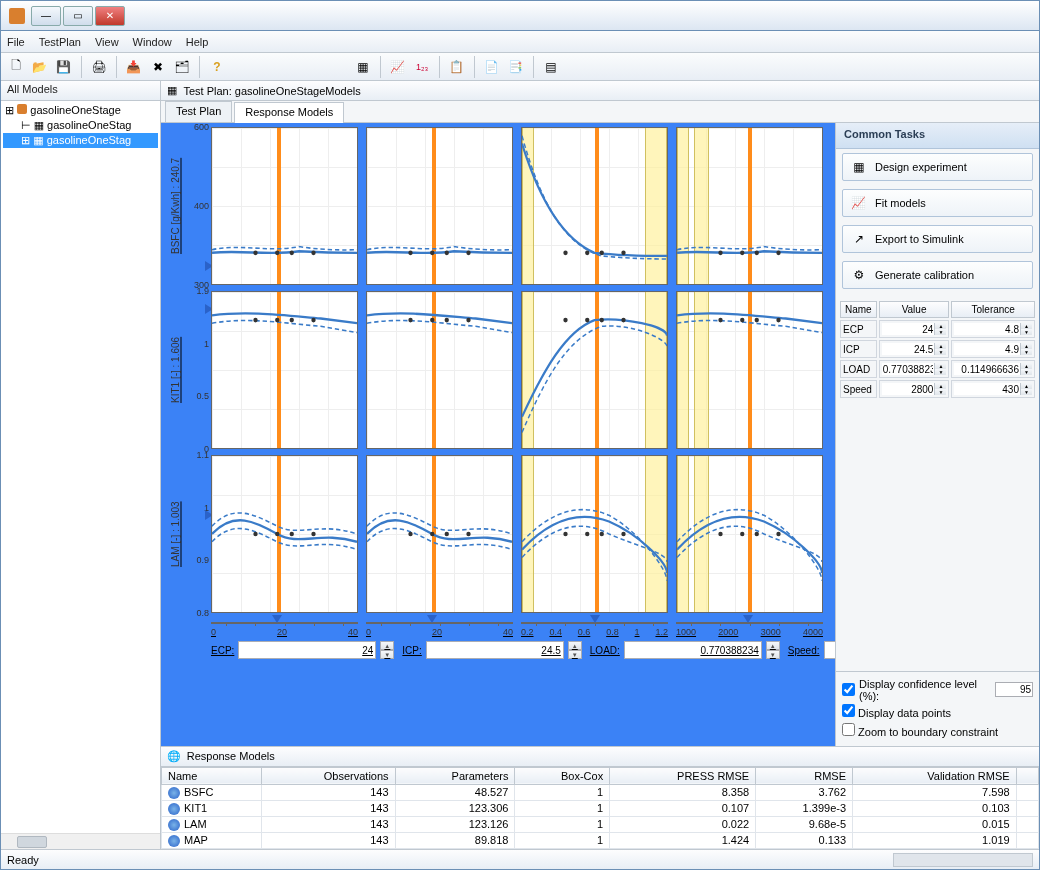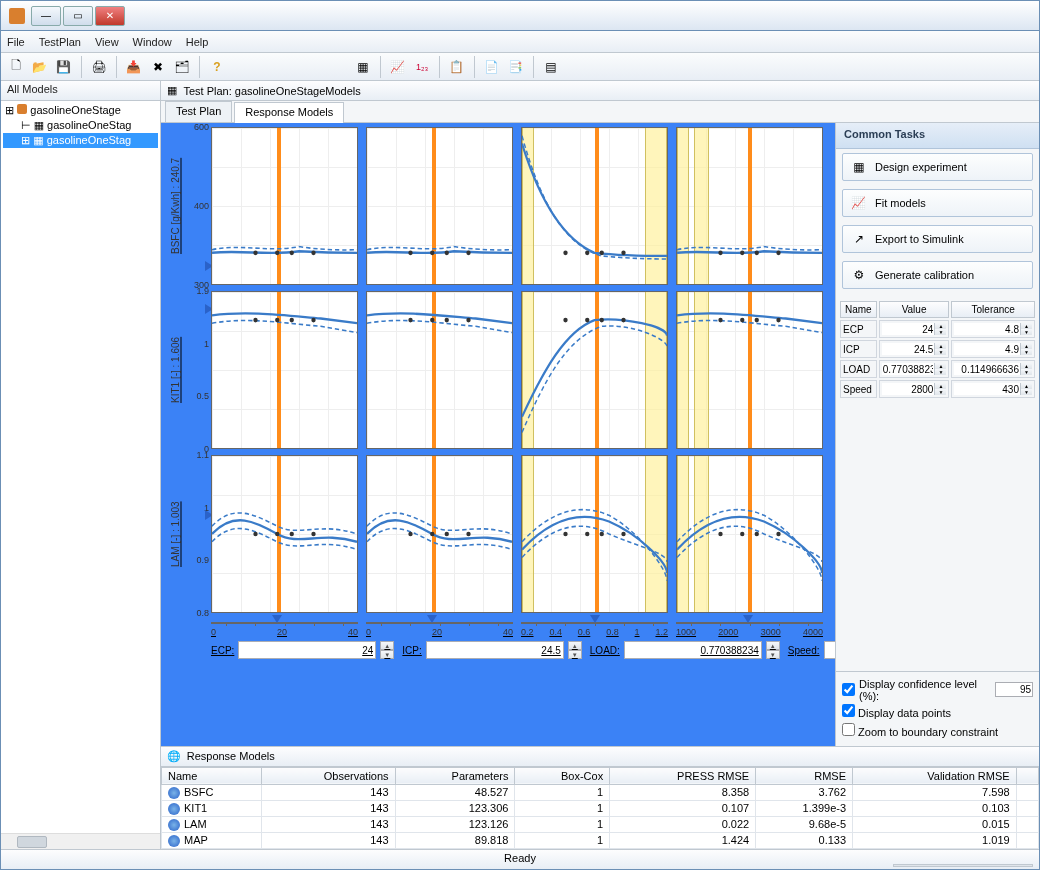--- a/index.html
+++ b/index.html
@@ -68,21 +68,21 @@
 .dispopts .confrow { display: flex; align-items: center; gap: 4px; }
 .dispopts .confrow input[type="text"] { width: 38px; text-align: right; border: 1px solid #abadb3; padding: 1px; font-size: 10px; margin-left: auto; }
 .bottompane { border-top: 1px solid #c0c8d0; background: #f4f6f8; }
 .rmhdr { height: 20px; background: linear-gradient(#fdfdfe,#e8eef5); border-bottom: 1px solid #c0c8d0; padding: 2px 6px; display:flex; align-items:center; gap:6px; }
 .rmtable { width: 100%; border-collapse: collapse; font-size: 11px; }
 .rmtable th { background: linear-gradient(#fdfdfe,#e8eef5); border: 1px solid #c0c8d0; padding: 2px 6px; font-weight: normal; text-align: left; }
 .rmtable th.r { text-align: right; }
 .rmtable td { border: 1px solid #e0e5eb; padding: 1px 6px; background: #fff; }
 .rmtable td.r { text-align: right; }
 .rmtable .rmicon { display:inline-block; width: 12px; height: 12px; border-radius:50%; background: radial-gradient(#7ab3e8,#2a62c9); margin-right:4px; vertical-align:middle; }
-.statusbar { height: 20px; background: linear-gradient(#fdfdfe,#e8eef5); border-top: 1px solid #c0c8d0; padding: 2px 6px; font-size: 11px; display:flex; align-items:center;flex-direction:column; }
+.statusbar { height: 20px; background: linear-gradient(#fdfdfe,#e8eef5); border-top: 1px solid #c0c8d0; padding: 2px 6px; font-size: 11px; display:flex; align-items:center; }
 .statusbar .corner { margin-left: auto; width: 140px; height: 14px; background: #e0e5eb; border: 1px solid #c0c8d0; }
 .slidtrack { flex:1; margin-right:8px; height:12px; position:relative; }
 .slidtrack .rail { position:absolute; left:0; right:0; top:5px; height:1px; background:#666; }
 .slidtrack .tri { position:absolute; top:-2px; width:0; height:0; border-left:5px solid transparent; border-right:5px solid transparent; border-top:8px solid #2a62c9; transform:translateX(-50%); }
 .slidtrack .tick { position:absolute; top:5px; width:1px; height:4px; background:#666; }
 </style>
 </head>
 <body>
 
 <div class="window">

